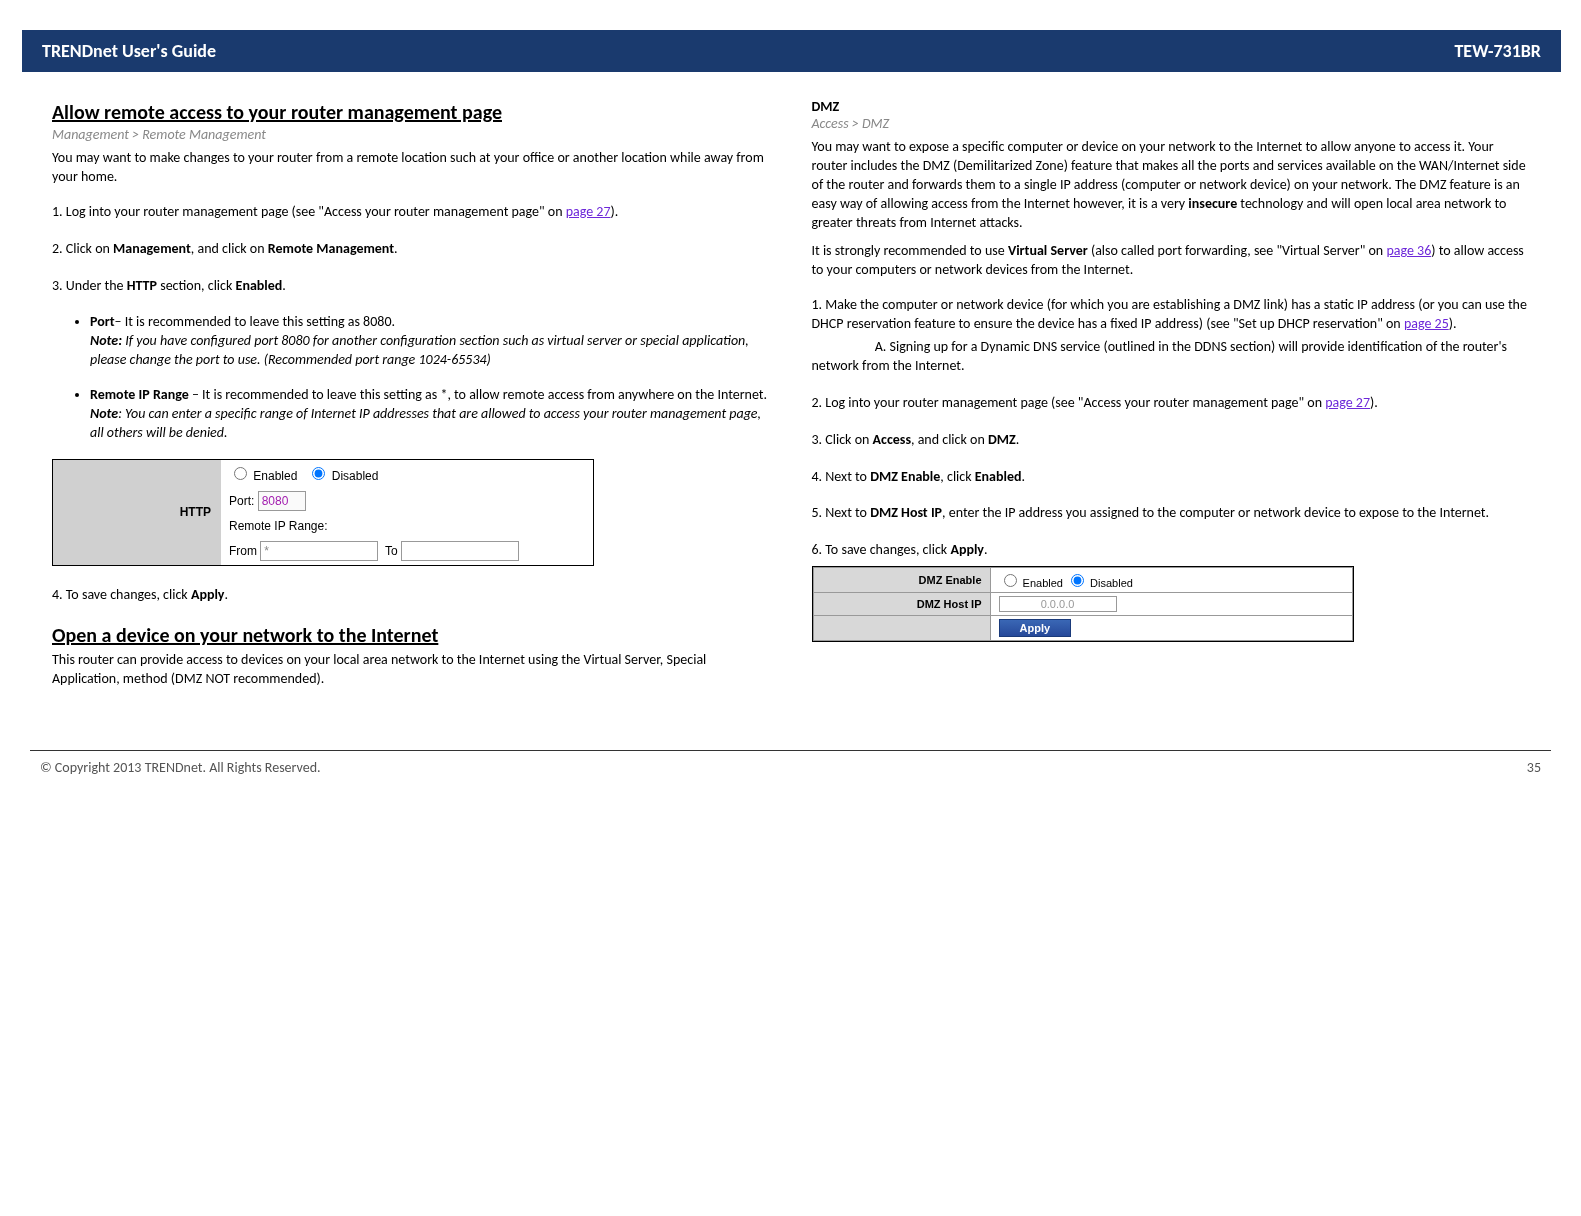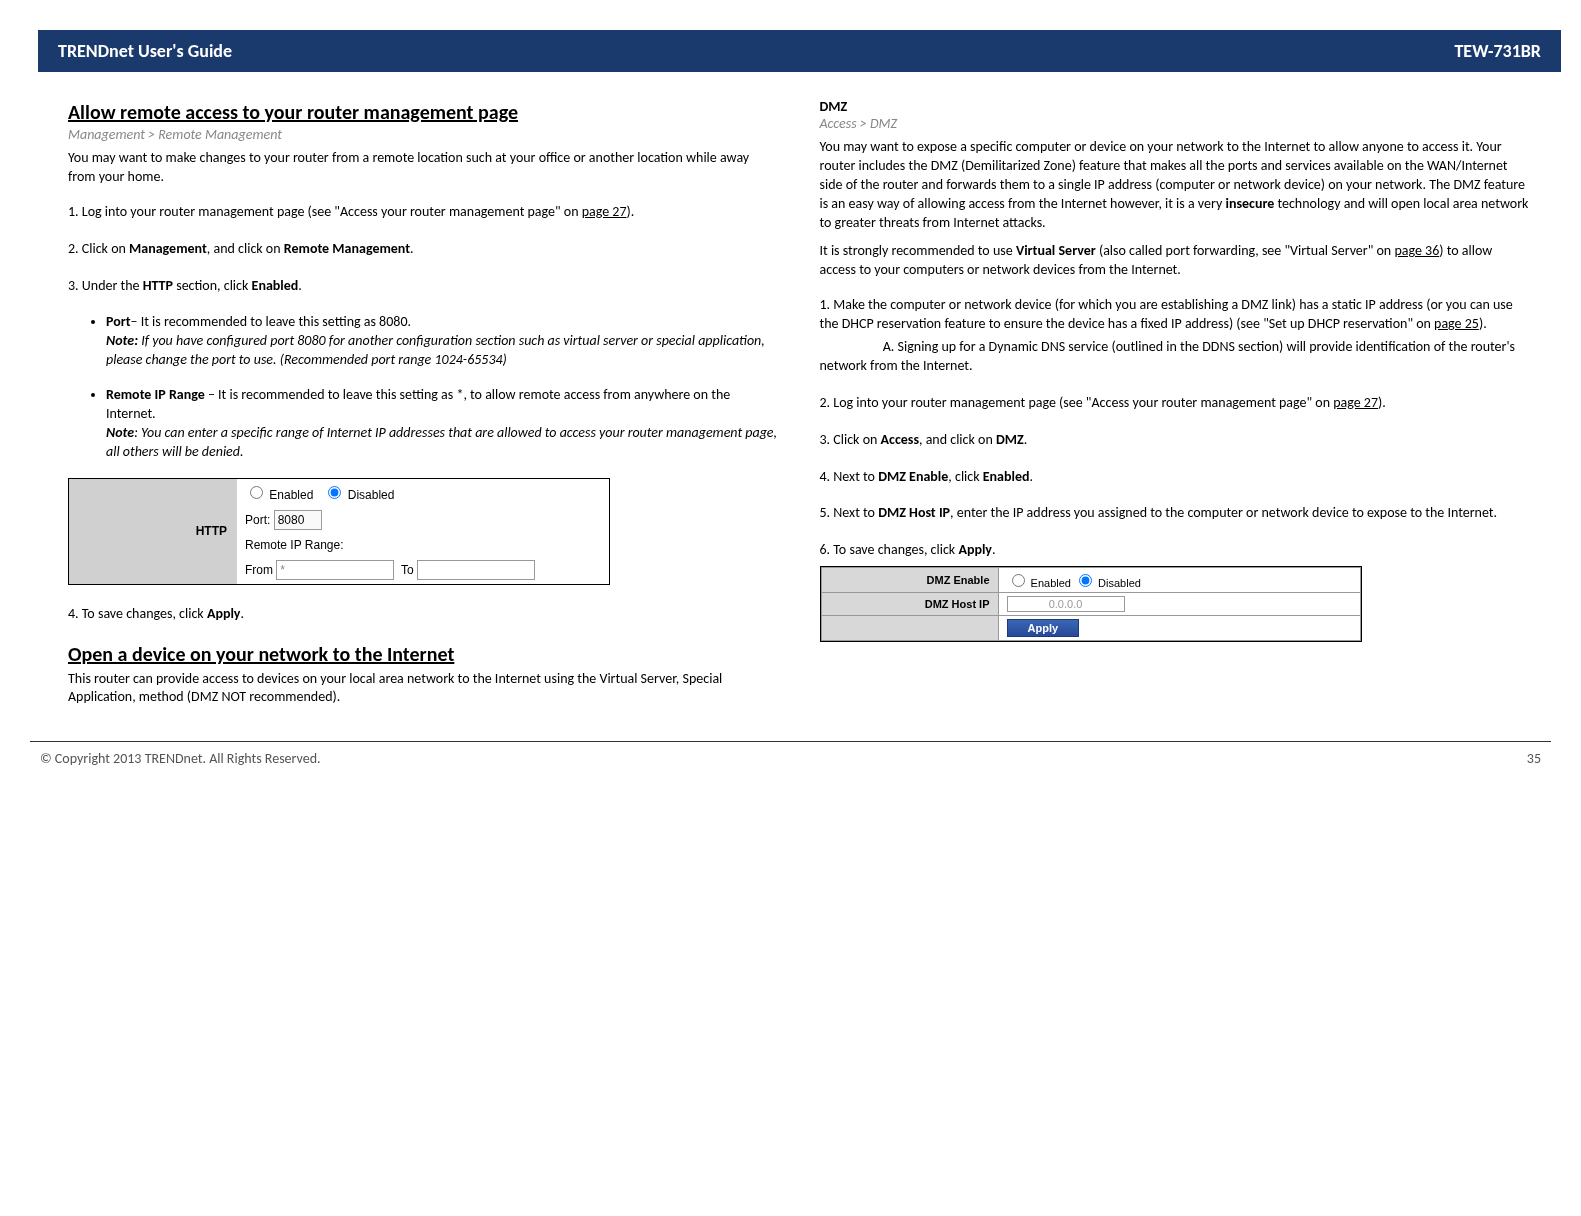--- a/index.html
+++ b/index.html
@@ -5,21 +5,21 @@
   body {
     margin: 0;
     padding: 0;
     font-family: Calibri, Arial, sans-serif;
     font-size: 14px;
     color: #000;
     background: #fff;
     width: 1581px;
   }
   .page {
-    padding: 0 30px 0 48px;
+    padding: 0 30px 0 32px;
     box-sizing: border-box;
   }
   .header-bar {
     background: #1a3a6e;
     color: #fff;
     padding: 10px 20px;
     display: flex;
     justify-content: space-between;
     align-items: center;
     margin: 30px -10px 20px -10px;
@@ -48,21 +48,21 @@
     font-size: 14px;
   }
   .breadcrumb-nu {
     color: #888;
     font-style: italic;
     margin-bottom: 6px;
     font-size: 14px;
   }
   p { margin: 4px 0 16px 0; line-height: 1.35; }
   .step { margin: 4px 0 18px 0; line-height: 1.35; }
-  .link { color: #000000; }
+  .link { color: #6d28d9; }
   ul { margin: 4px 0 16px 0; padding-left: 38px; }
   li { margin-bottom: 16px; line-height: 1.35; }
   .bold { font-weight: bold; }
   .italic { font-style: italic; }
   .subhead { font-weight: bold; margin-top: 6px; }
 
   
   .http-box {
     border: 1px solid #000;
     width: 540px;
@@ -78,21 +78,21 @@
     width: 150px;
     font-weight: bold;
     padding-right: 10px;
   }
   .http-box input[type=text] {
     border: 1px solid #999;
     font-size: 12px;
     padding: 1px 3px;
     height: 16px;
   }
-  .http-box .port-in { width: 40px; color:#000000; }
+  .http-box .port-in { width: 40px; color:#a21caf; }
   .http-box .range-in { width: 110px; }
 
   
   .dmz-box {
     border: 1px solid #000;
     width: 540px;
     margin: 6px 0 10px 0;
     font-family: Arial, sans-serif;
     font-size: 11px;
   }
@@ -119,21 +119,21 @@
     border: 1px solid #1a3a7a;
     color: #fff;
     font-size: 11px;
     padding: 2px 20px;
     font-weight: bold;
     cursor: pointer;
   }
 
   .footer {
     border-top: 1.5px solid #333;
-    margin: 18px 30px 0 30px;
+    margin: 46px 30px 0 30px;
     padding: 8px 10px 20px 10px;
     display: flex;
     justify-content: space-between;
     color: #555;
     font-size: 14px;
   }
   .indent-a { margin-left: 60px; }
 </style>
 </head>
 <body>

